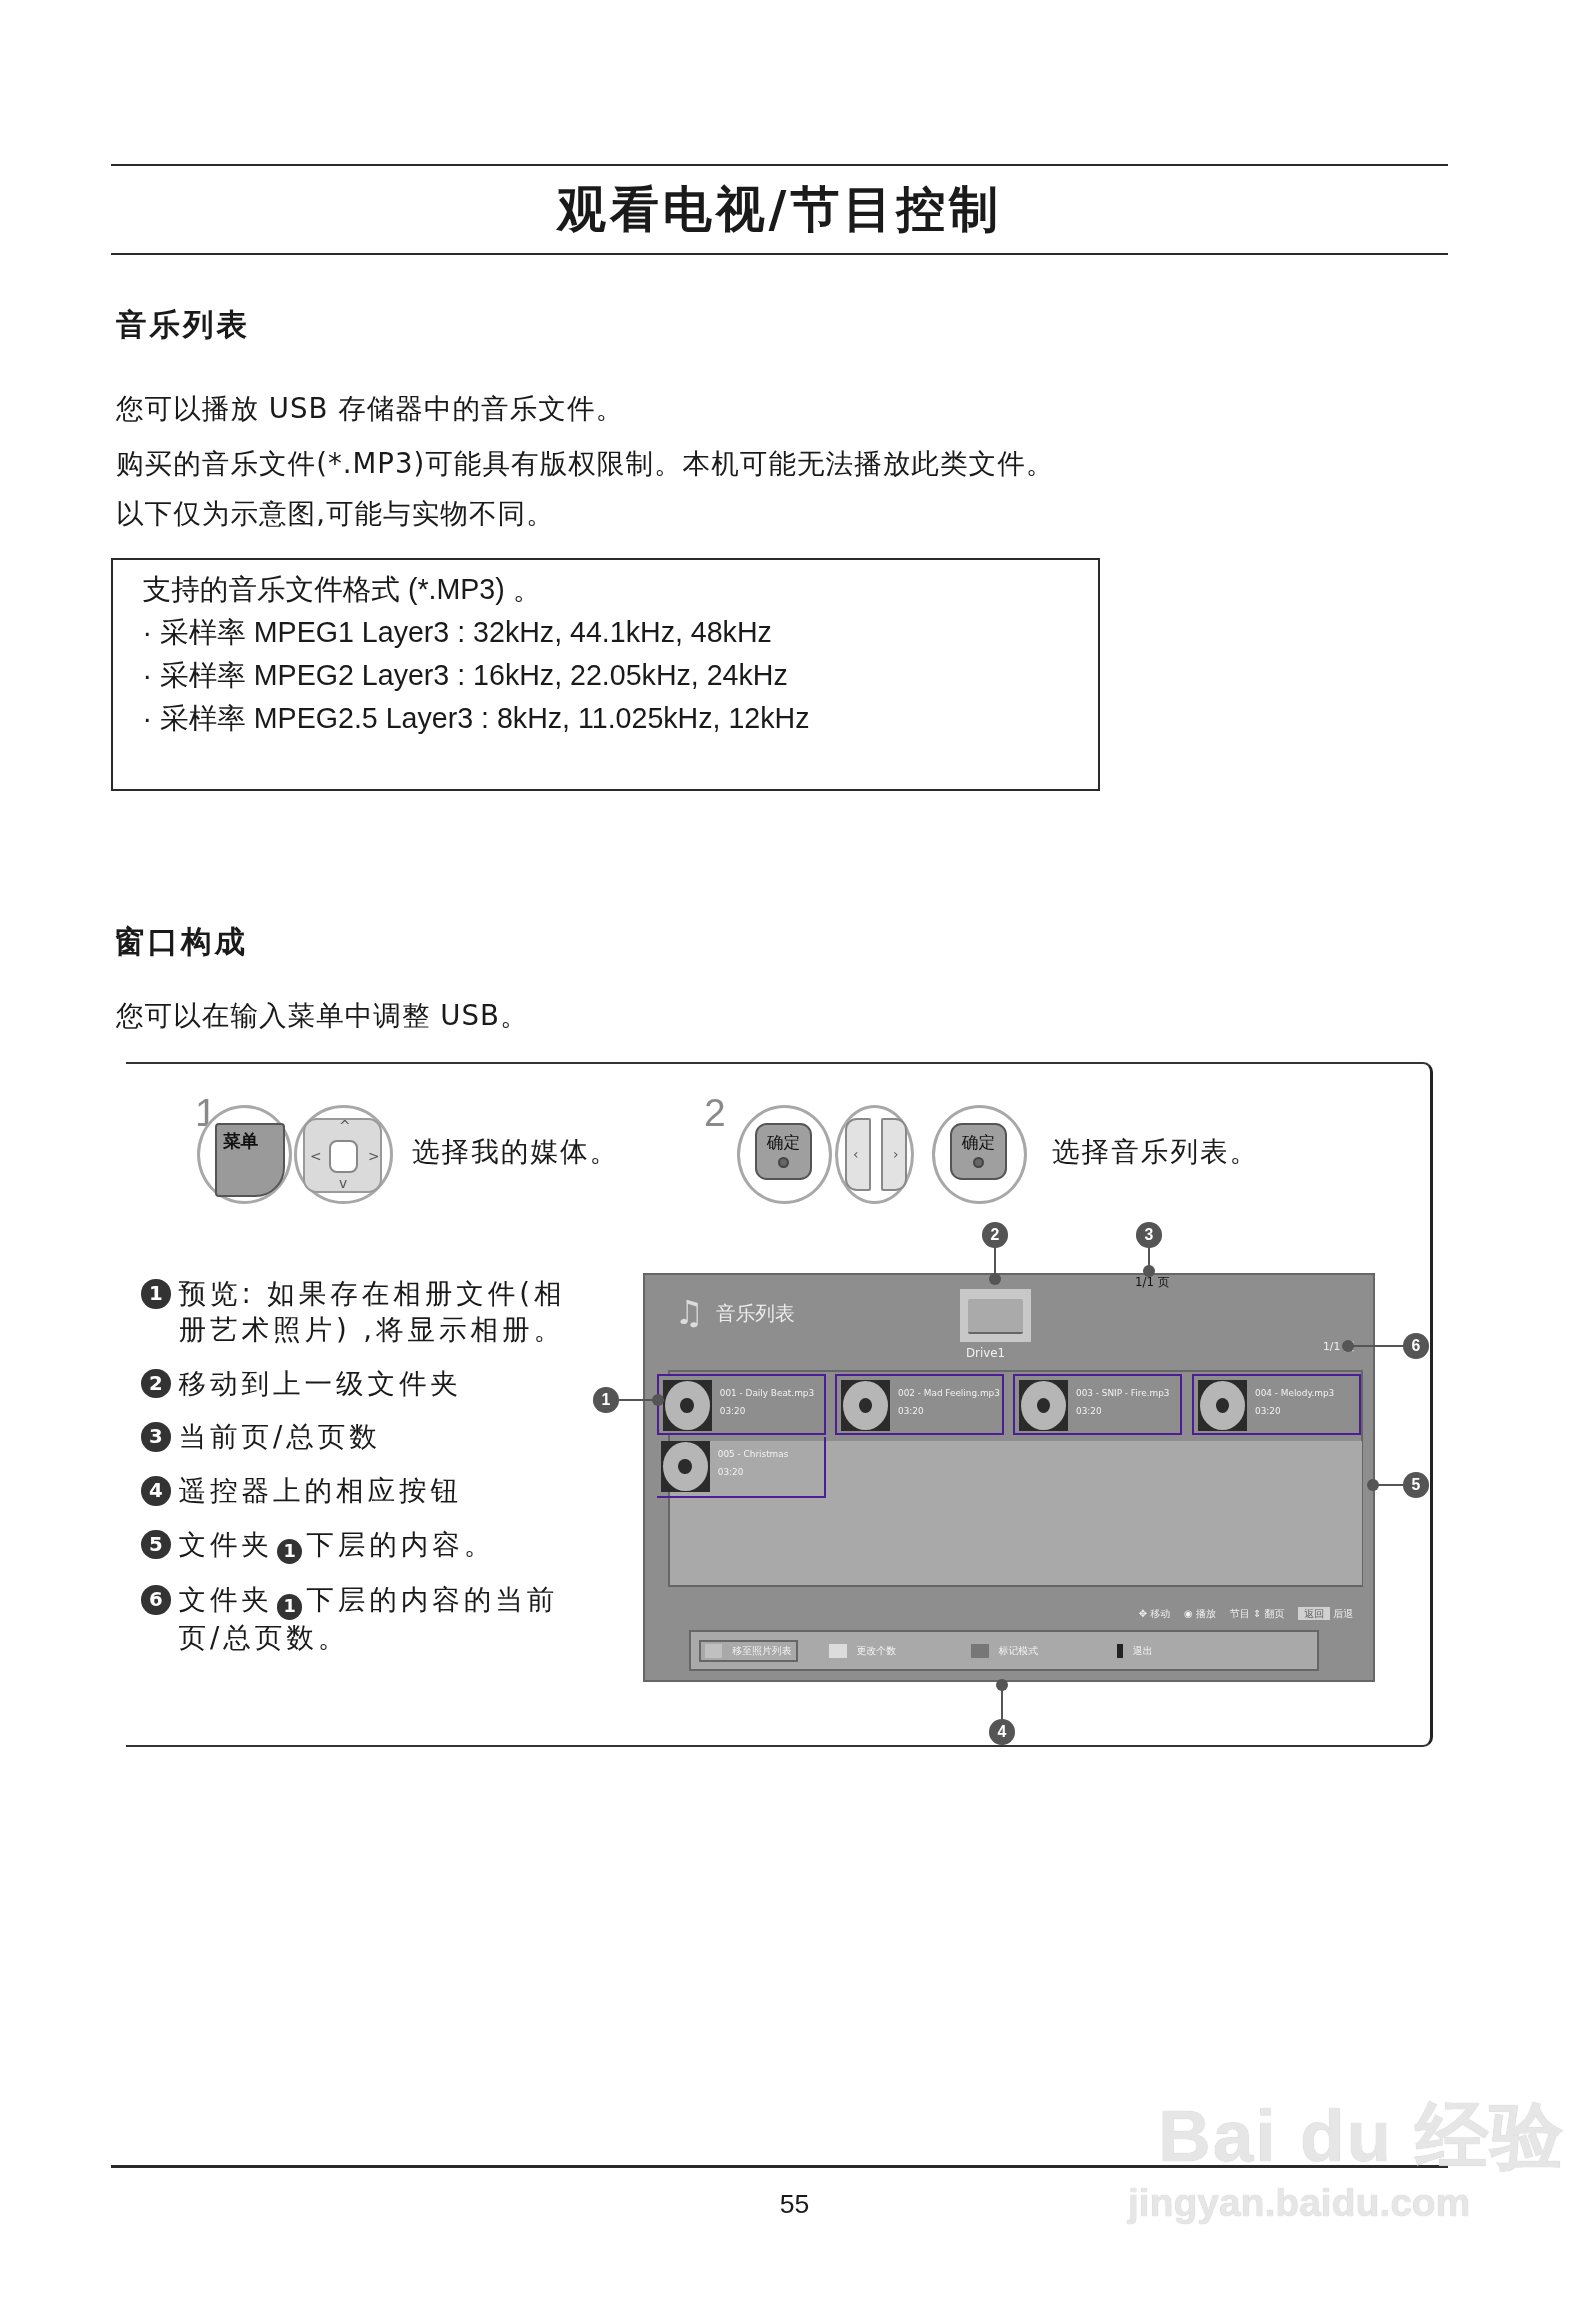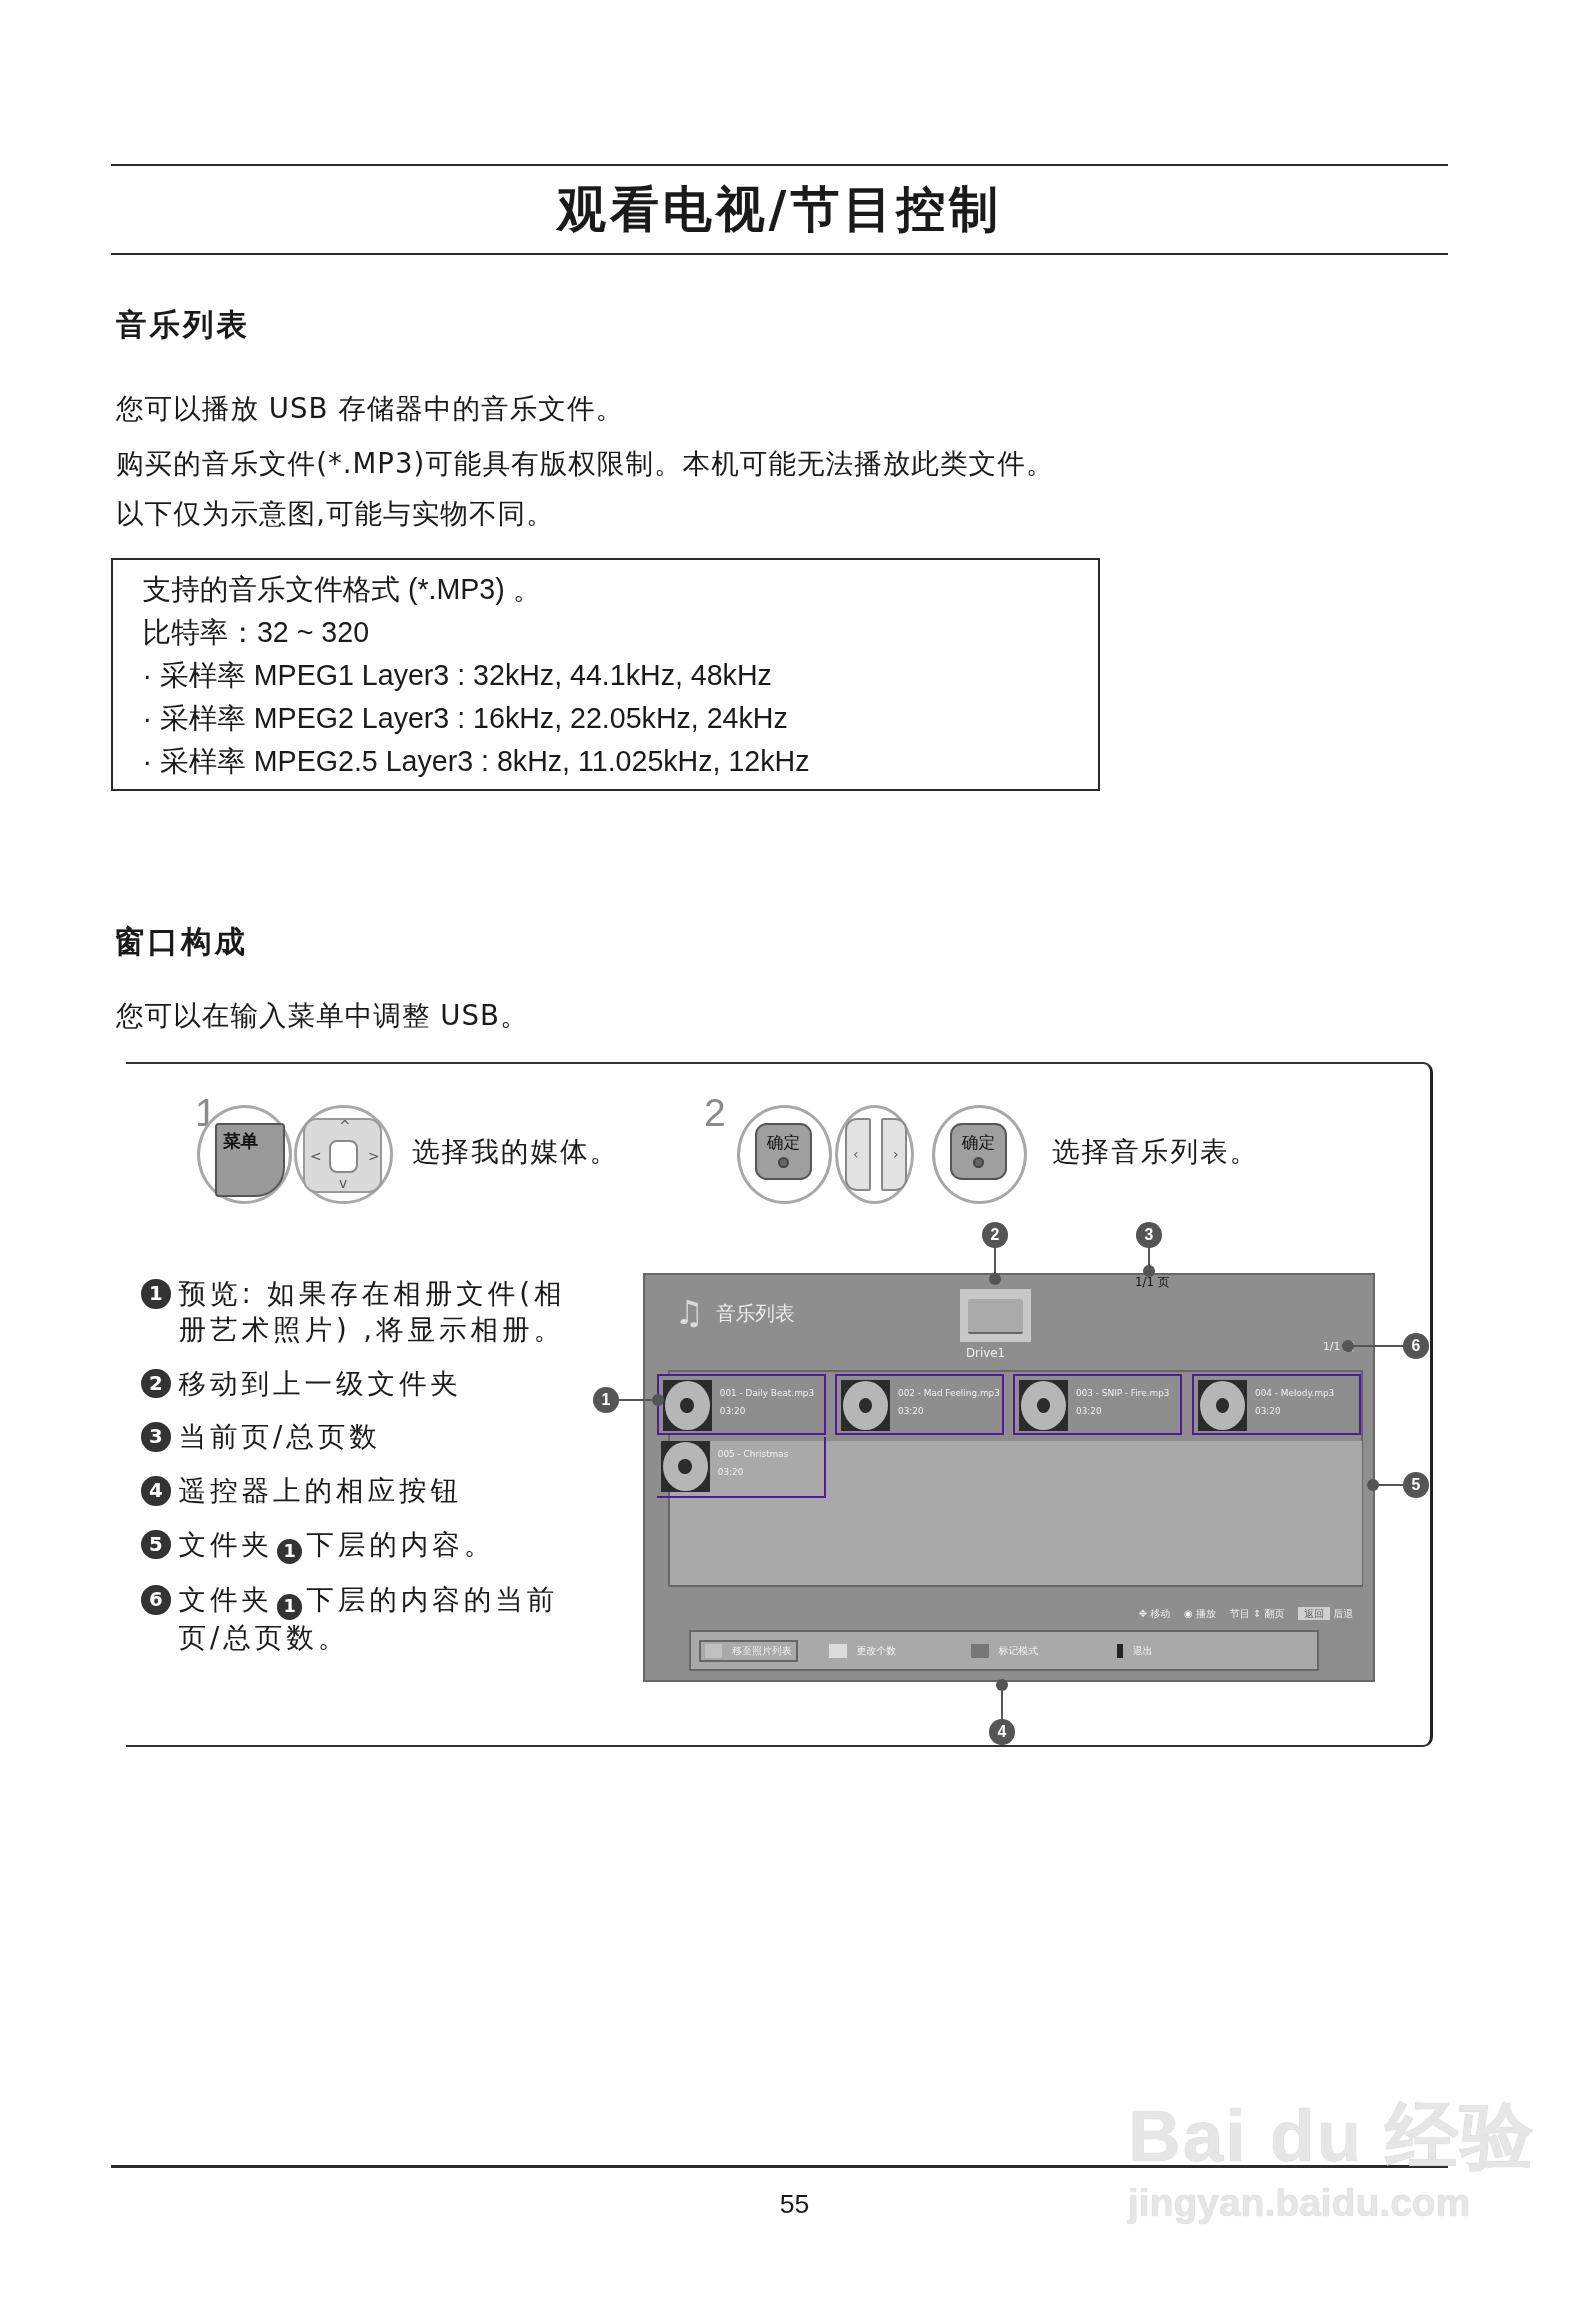--- a/index.html
+++ b/index.html
@@ -46,38 +46,37 @@
   .hints .kbd { background: #d0d0d0; color: #666; padding: 1px 5.9px; }
   .bottom-bar { position: absolute; left: 44px; top: 355px; width: 630px; height: 41px; border: 2px solid #666; background: #a9a9a9; }
   .bb-item { position: absolute; top: 11.8px; font-size: 9.9px; color: #f4f4f4; display: flex; align-items: center; gap: 9.9px; }
   .bb-item .sw { width: 17.7px; height: 13.8px; }
   .bb-item.first { border: 2px solid #666; padding: 2px 3.9px; top: 7.9px; }
   .badge { position: absolute; width: 25.6px; height: 25.6px; border-radius: 50%; background: #555; color: #fff; font-size: 15.8px; text-align: center; line-height: 25.6px; font-weight: bold; font-family: "Liberation Sans", sans-serif; }
   .pin { position: absolute; width: 11.8px; height: 11.8px; border-radius: 50%; background: #555; }
   .leader { position: absolute; background: #555; }
   .pagenum { position: absolute; left: 0; width: 1589px; top: 2189px; text-align: center; font-size: 26.6px; font-family: "Liberation Sans", sans-serif; }
   .watermark { position: absolute; left: 1128px; top: 2088px; color: #e6e6e6; font-weight: bold; font-family: "Liberation Sans", sans-serif; text-shadow: 0 0 1px #bbb; }
-  .watermark .wm1 { font-size: 73px; letter-spacing: 2px; }
+  .watermark .wm1 { font-size: 73px; letter-spacing: 2px; margin-left: 30px; }
   .watermark .wm2 { font-size: 39px; margin-top: -5.9px; }
 </style>
 </head>
 <body>
 
 <div class="rule" style="left:111px;top:164px;width:1337px;height:2px;"></div>
 <div class="title">观看电视/节目控制</div>
 <div class="rule" style="left:111px;top:253px;width:1337px;height:2px;"></div>
 
 <div class="h2" style="left:116px;top:305px;">音乐列表</div>
 <div class="para" style="left:116px;top:384px;">您可以播放 USB 存储器中的音乐文件。</div>
 <div class="para" style="left:116px;top:439px;">购买的音乐文件(*.MP3)可能具有版权限制。本机可能无法播放此类文件。</div>
 <div class="para" style="left:116px;top:489px;">以下仅为示意图,可能与实物不同。</div>
 
 <div class="specbox">
   <div>支持的音乐文件格式 (*.MP3) 。</div>
-  <div>比特率：32 ~ 320</div>
   <div>· 采样率 MPEG1 Layer3 : 32kHz, 44.1kHz, 48kHz</div>
   <div>· 采样率 MPEG2 Layer3 : 16kHz, 22.05kHz, 24kHz</div>
   <div>· 采样率 MPEG2.5 Layer3 : 8kHz, 11.025kHz, 12kHz</div>
 </div>
 
 <div class="h2" style="left:114px;top:922px;">窗口构成</div>
 <div class="para" style="left:116px;top:991px;">您可以在输入菜单中调整 USB。</div>
 
 <div class="frame"></div>
 

